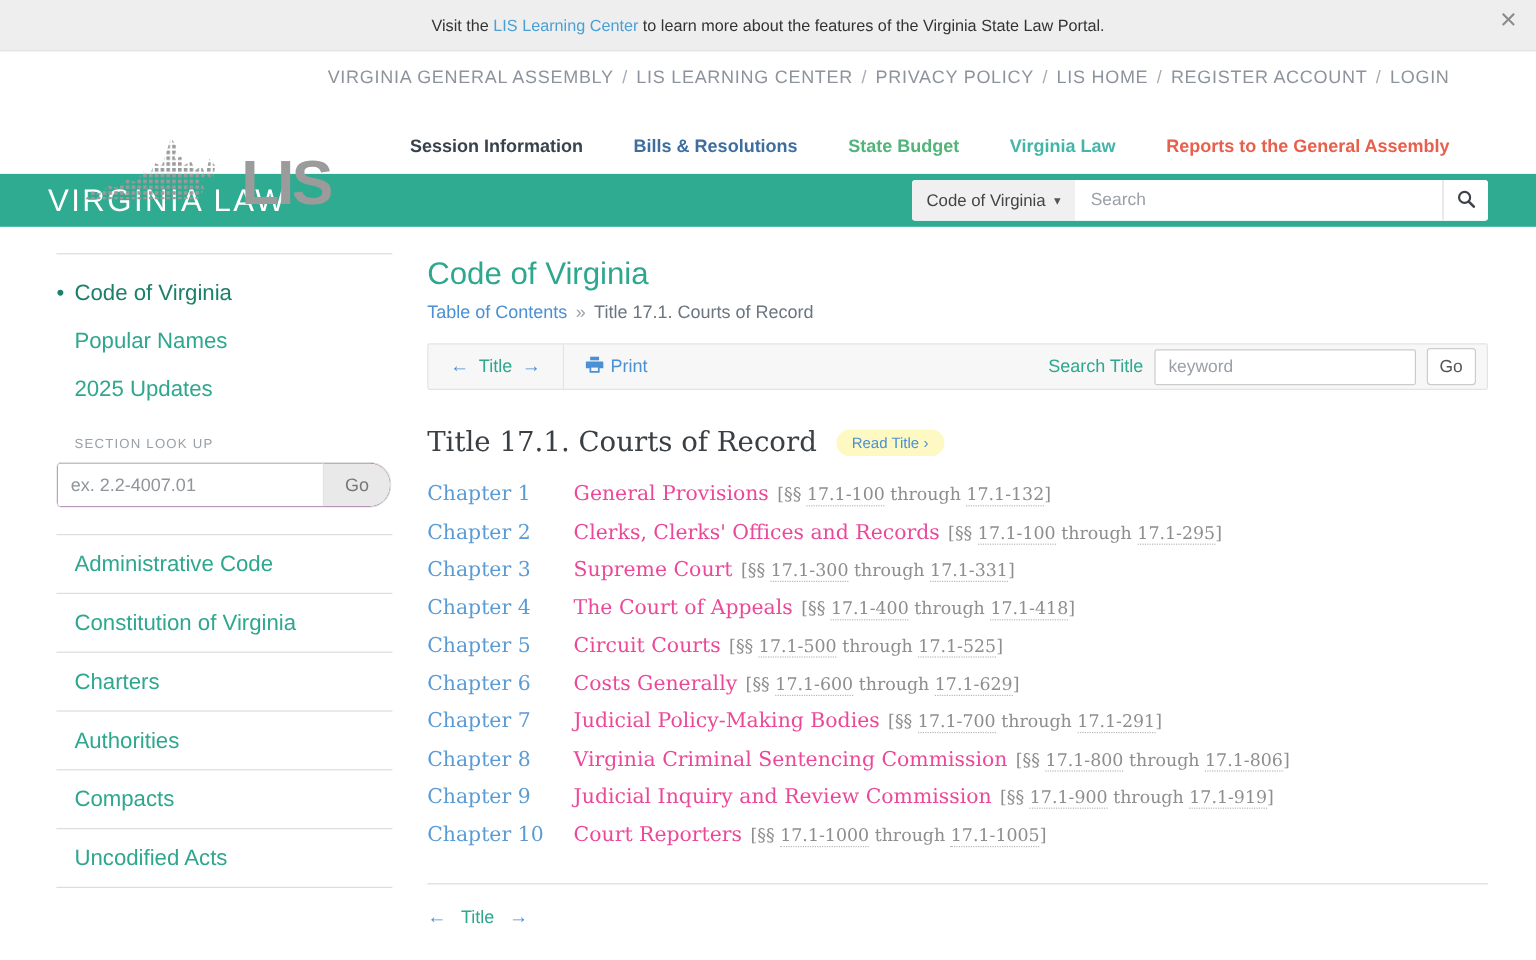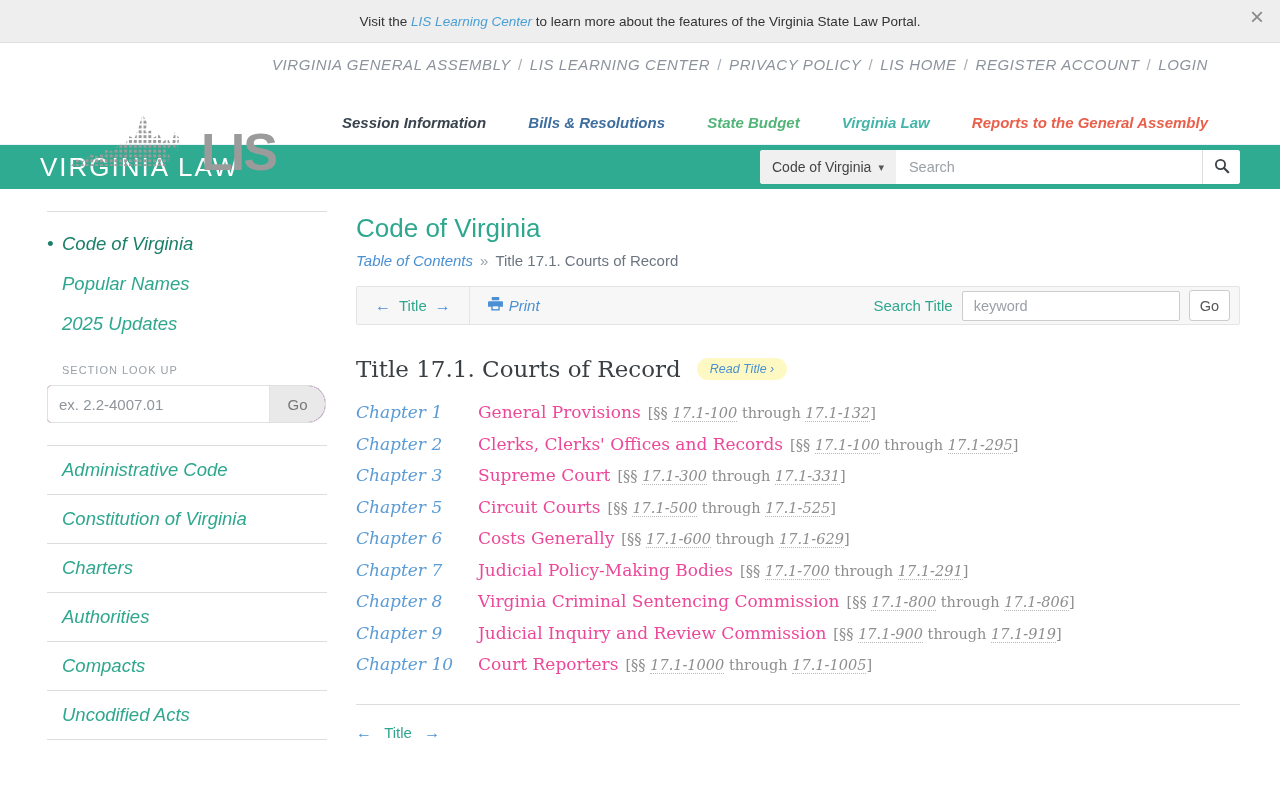--- a/index.html
+++ b/index.html
@@ -1,18 +1,18 @@
 <!DOCTYPE html>
 <html><head>
 <meta charset="utf-8">
 <style>
   * { box-sizing: border-box; margin: 0; padding: 0; }
   html, body { width: 1280px; height: 800px; overflow: hidden; }
   body { font-family: "Liberation Sans", sans-serif; background: #ffffff; color: #333; }
-  a { cursor: pointer; font-style: italic; }
+  a { cursor: pointer; }
 
   
   .banner { background: #eeeeee; border-bottom: 1px solid #e0e0e0; height: 43px;
             display: flex; align-items: center; justify-content: center;
             font-size: 13.5px; color: #333; position: relative; }
   .banner a { color: #4aa0d5; text-decoration: none; }
   .banner-close { position: absolute; right: 16px; top: 5px; font-size: 24px;
                   color: #8a8a8a; line-height: 1; cursor: pointer; font-weight: 400; }
 
   
@@ -234,20 +234,24 @@
         <div class="chapter-row">
           <a class="ch-num">Chapter 2</a>
           <div><span class="ch-name">Clerks, Clerks' Offices and Records</span><span class="ch-range"><span>[§§ </span><a class="sec-link">17.1-100</a><span> through </span><a class="sec-link">17.1-295</a><span>]</span></span></div>
         </div>
 
         <div class="chapter-row">
           <a class="ch-num">Chapter 3</a>
           <div><span class="ch-name">Supreme Court</span><span class="ch-range"><span>[§§ </span><a class="sec-link">17.1-300</a><span> through </span><a class="sec-link">17.1-331</a><span>]</span></span></div>
         </div>
 
+        <div class="chapter-row">
+          <a class="ch-num">Chapter 4</a>
+          <div><span class="ch-name">The Court of Appeals</span><span class="ch-range"><span>[§§ </span><a class="sec-link">17.1-400</a><span> through </span><a class="sec-link">17.1-418</a><span>]</span></span></div>
+        </div>
 
         <div class="chapter-row">
           <a class="ch-num">Chapter 5</a>
           <div><span class="ch-name">Circuit Courts</span><span class="ch-range"><span>[§§ </span><a class="sec-link">17.1-500</a><span> through </span><a class="sec-link">17.1-525</a><span>]</span></span></div>
         </div>
 
         <div class="chapter-row">
           <a class="ch-num">Chapter 6</a>
           <div><span class="ch-name">Costs Generally</span><span class="ch-range"><span>[§§ </span><a class="sec-link">17.1-600</a><span> through </span><a class="sec-link">17.1-629</a><span>]</span></span></div>
         </div>

